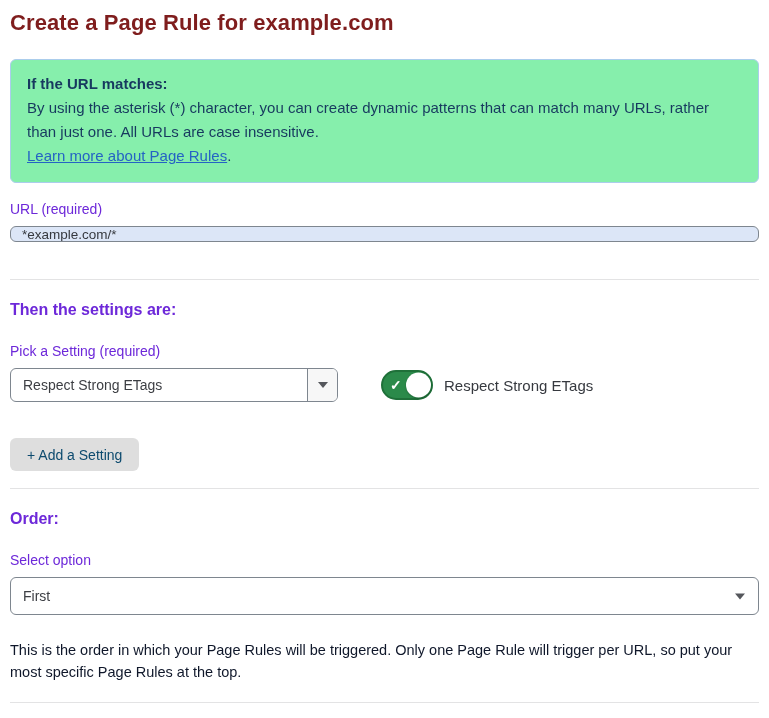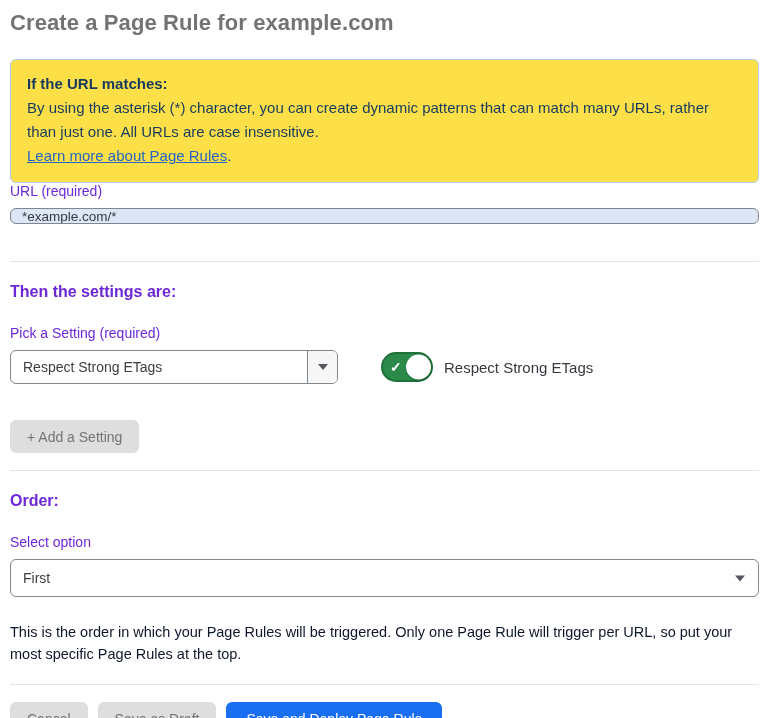--- a/index.html
+++ b/index.html
@@ -9,32 +9,33 @@
     height: 718px;
     font-family: "Liberation Sans", sans-serif;
     color: #36393f;
     padding: 10px 10px 0 10px;
     position: relative;
     overflow: hidden;
   }
   .page-title {
     font-size: 22px;
     font-weight: bold;
-    color: #737373;
+    color: #7f1d1d;
     letter-spacing: 0.1px;
     margin-bottom: 23px;
   }
   .info-box {
-    background: #fde047;
+    background: #86efac;
     border: 1px solid #abcdec;
     border-radius: 6px;
     padding: 12px 16px 14px 16px;
     color: #17395f;
     font-size: 15px;
     line-height: 24px;
+    margin-bottom: 18px;
   }
   .info-heading { font-weight: bold; }
   .info-link {
     color: #2563c4;
     text-decoration: underline;
     cursor: pointer;
   }
   .field-label {
     font-size: 14px;
     color: #6d28d9;
@@ -147,21 +148,21 @@
   }
   .btn {
     display: inline-flex;
     align-items: center;
     justify-content: center;
     height: 33px;
     border: none;
     border-radius: 6px;
     font-family: "Liberation Sans", sans-serif;
     font-size: 14px;
-    color: #737373;
+    color: #0c4a6e;
     background: #dedede;
     cursor: pointer;
     padding: 0 17px;
   }
   .add-setting-btn { margin-top: 36px; }
   .order-select {
     position: relative;
     width: 749px;
     height: 38px;
     border: 1px solid #7e868f;

